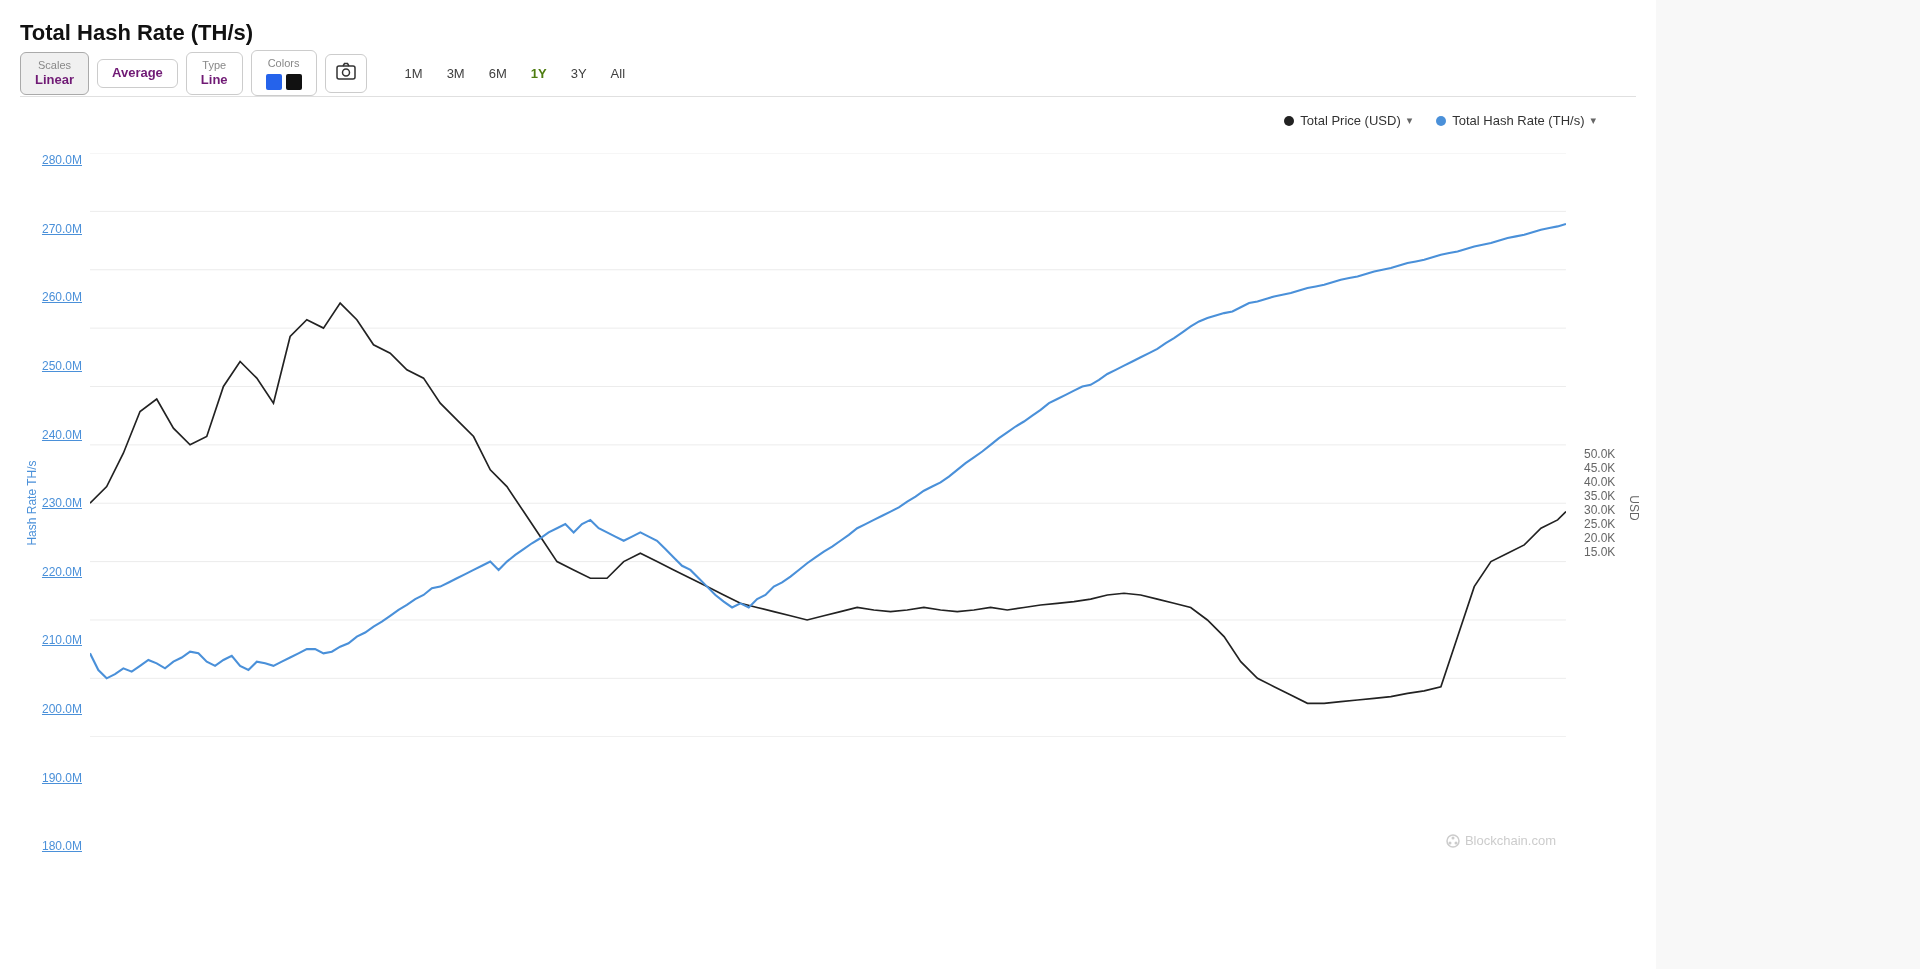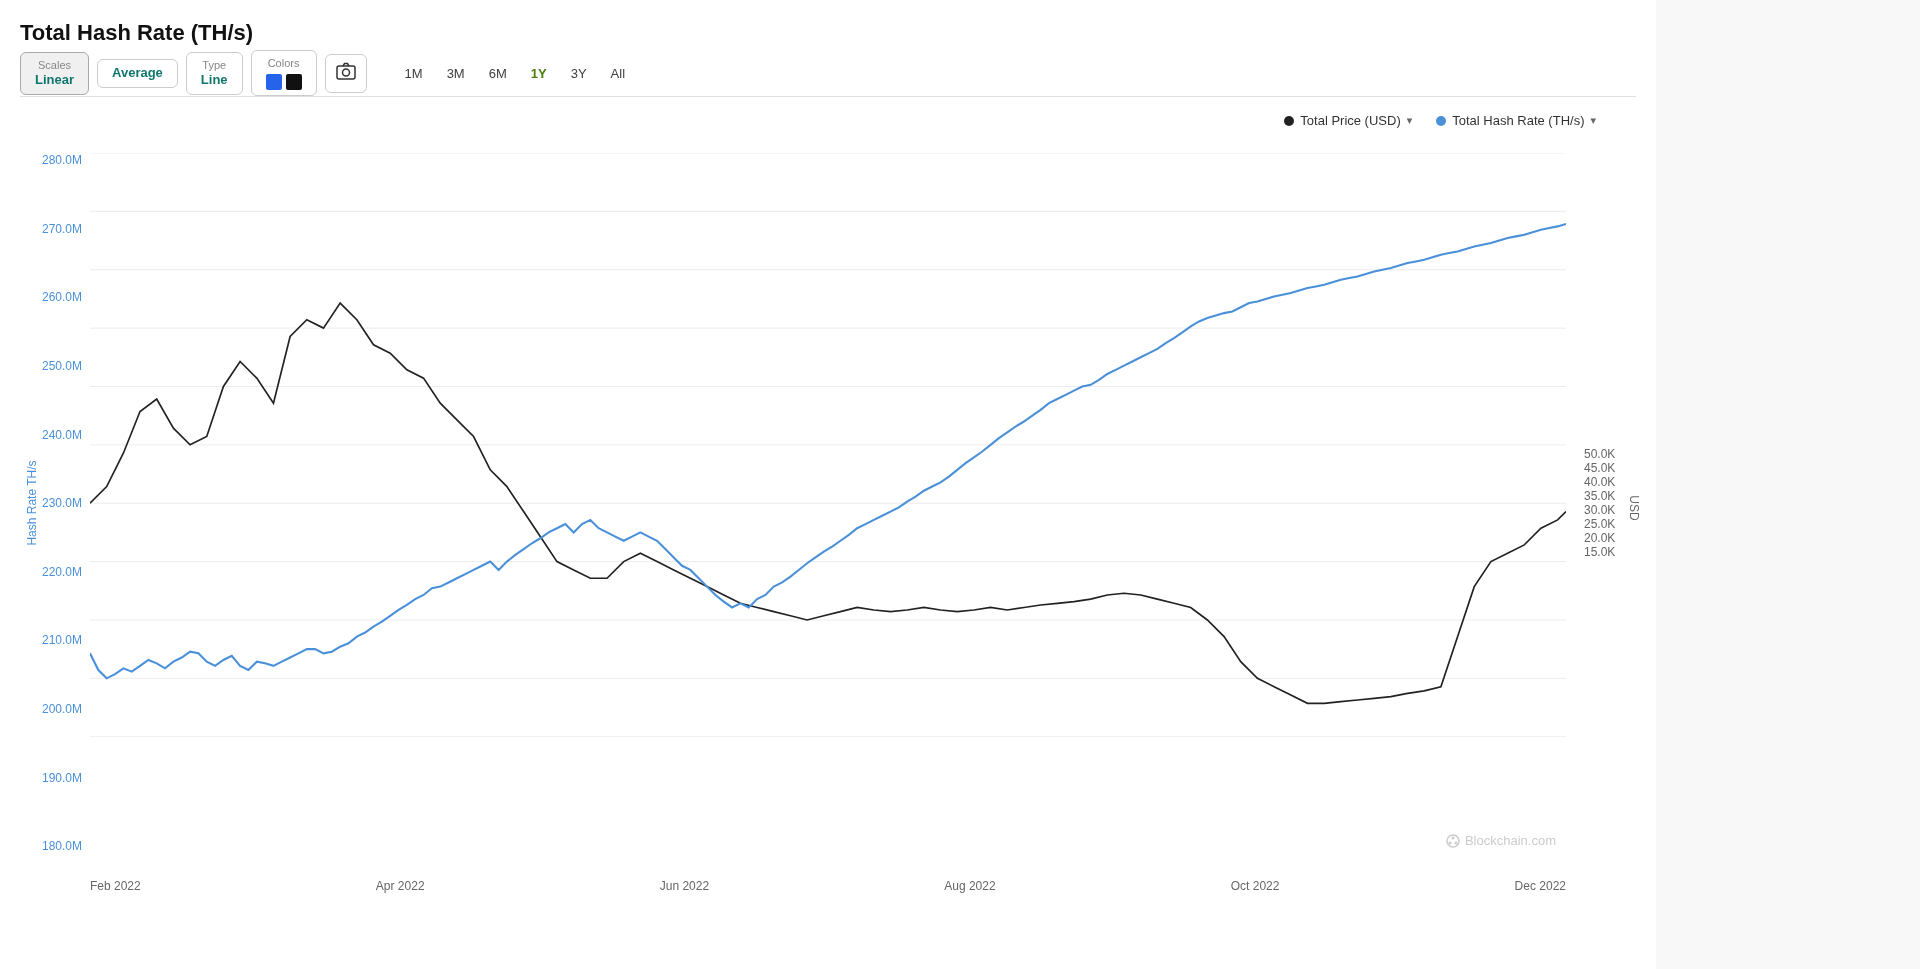--- a/index.html
+++ b/index.html
@@ -54,21 +54,21 @@
       border-color: #aaa;
     }
     .toolbar-btn .btn-label {
       font-size: 11px;
       color: #888;
       font-weight: 400;
     }
     .toolbar-btn .btn-value {
       font-size: 13px;
       font-weight: 600;
-      color: #0f766e;
+      color: #701a75;
     }
     .colors-btn {
       border: 1.5px solid #ccc;
       border-radius: 6px;
       padding: 5px 14px;
       background: #fff;
       cursor: pointer;
       display: flex;
       flex-direction: column;
       align-items: center;
@@ -149,20 +149,21 @@
       width: 70px;
       display: flex;
       flex-direction: column;
       justify-content: space-between;
       align-items: flex-end;
       padding-right: 8px;
     }
     .y-axis-left .tick {
       font-size: 12px;
       color: #4a90d9;
+      text-decoration: underline;
     }
     .y-axis-right {
       position: absolute;
       right: 0;
       top: 40px;
       bottom: 50px;
       width: 60px;
       display: flex;
       flex-direction: column;
       justify-content: center;
@@ -570,28 +571,20 @@
           1710,100
           1720,98
           1730,95
           1740,92
           1750,90
           1760,88
           1770,85
         "></polyline>
     </svg>
 
-    <div class="x-axis">
-      <span class="tick">Feb 2022</span>
-      <span class="tick">Apr 2022</span>
-      <span class="tick">Jun 2022</span>
-      <span class="tick">Aug 2022</span>
-      <span class="tick">Oct 2022</span>
-      <span class="tick">Dec 2022</span>
-    </div>
 
     <div class="watermark">
       <svg width="14" height="14" viewBox="0 0 14 14" fill="none" xmlns="http://www.w3.org/2000/svg">
         <circle cx="7" cy="7" r="6" stroke="#ccc" stroke-width="1.5" fill="none"></circle>
         <circle cx="7" cy="4" r="1.5" fill="#ccc"></circle>
         <circle cx="4" cy="9" r="1.5" fill="#ccc"></circle>
         <circle cx="10" cy="9" r="1.5" fill="#ccc"></circle>
       </svg>
       <span>Blockchain.com</span>
     </div>

